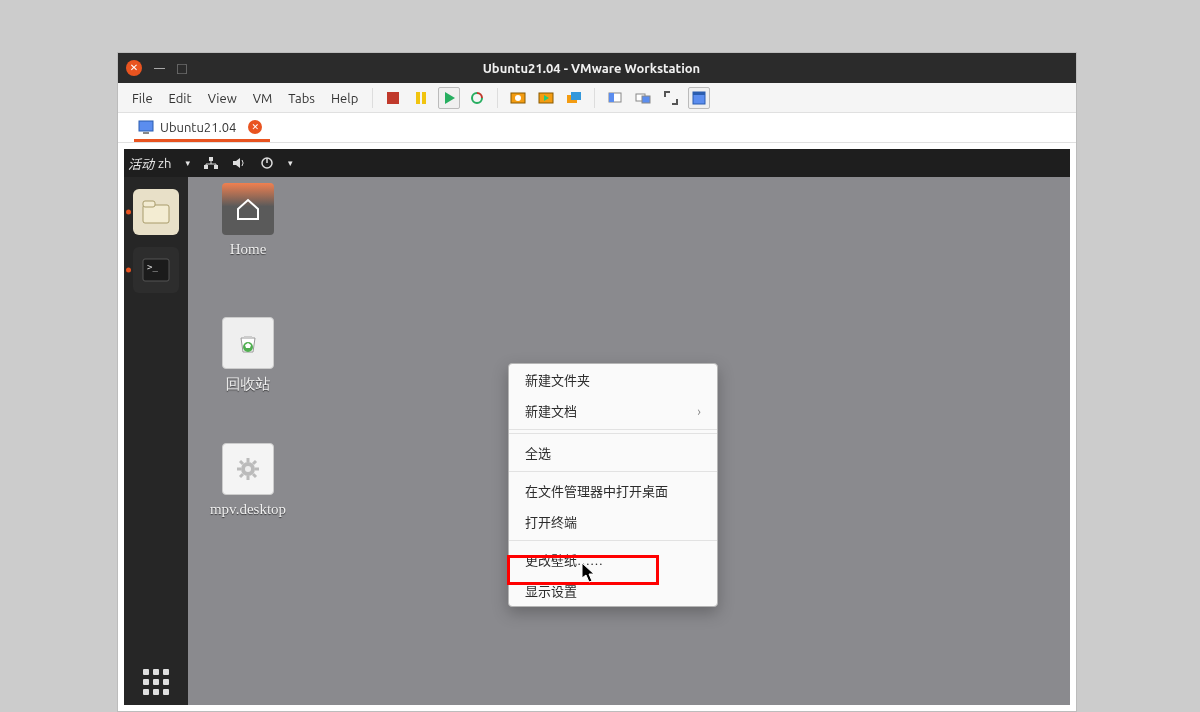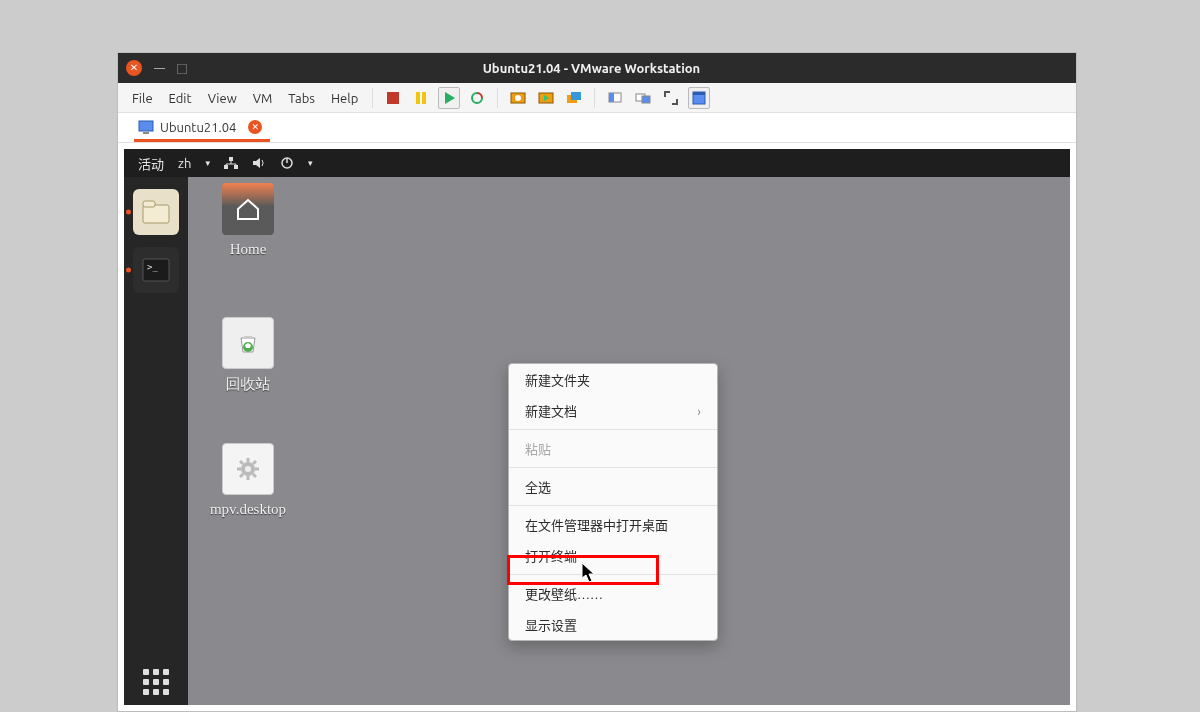--- a/index.html
+++ b/index.html
@@ -16,21 +16,21 @@
   .tb-icon{width:22px;height:22px;margin:0 3px;display:flex;align-items:center;justify-content:center;border:1px solid transparent;border-radius:2px;}
   .tb-icon.boxed{border-color:#bbb;background:#f0f0f0;}
   .tb-icon svg{display:block;}
   .tabbar{height:30px;background:#fff;display:flex;align-items:flex-end;border-bottom:1px solid #e0e0e0;padding-left:16px;}
   .tab{display:flex;align-items:center;gap:6px;padding:4px 8px 4px 4px;border-bottom:3px solid #e95420;color:#333;}
   .tab .tab-close{width:14px;height:14px;border-radius:50%;background:#e95420;color:#fff;font-size:9px;display:flex;align-items:center;justify-content:center;margin-left:6px;}
   .vm-area{position:relative;height:calc(100% - 90px);background:#fff;padding:6px;}
   .guest{position:relative;width:100%;height:100%;background:#8a8a8e;}
   
   .gnome-top{height:28px;background:#1e1e1e;color:#e6e6e6;display:flex;align-items:center;font-size:13px;}
-  .gnome-top .activities{padding:0 14px;}
+  .gnome-top .activities{padding:0 4px;font-style:italic;}
   .gnome-top .clock{flex:1;text-align:center;letter-spacing:1px;}
   .gnome-top .tray{display:flex;align-items:center;gap:14px;padding-right:14px;}
   
   .dock{position:absolute;left:0;top:28px;bottom:0;width:64px;background:rgba(20,20,20,0.85);padding-top:6px;display:flex;flex-direction:column;align-items:center;}
   .dock .dock-item{width:46px;height:46px;margin:6px 0;border-radius:6px;background:#3a3a3a;display:flex;align-items:center;justify-content:center;position:relative;}
   .dock .dock-item.active::before{content:"";position:absolute;left:-7px;top:50%;transform:translateY(-50%);width:5px;height:5px;border-radius:50%;background:#e95420;}
   .dock .apps-btn{position:absolute;bottom:10px;left:0;right:0;display:flex;justify-content:center;}
   .apps-grid{width:26px;height:26px;display:grid;grid-template-columns:repeat(3,6px);grid-template-rows:repeat(3,6px);gap:4px;}
   .apps-grid span{background:#e0e0e0;border-radius:1px;}
   
@@ -244,23 +244,20 @@
 
         <div class="ctx" style="left:320px;top:186px;">
           <div class="mi">
               <span>新建文件夹</span>
             </div>
           <div class="mi">
               <span>新建文档</span>
               <span class="submenu-ind">›</span>
             </div>
           <div class="msep"></div>
-          <div class="mi disabled">
-              <span>粘贴</span>
-            </div>
           <div class="msep"></div>
           <div class="mi">
               <span>全选</span>
             </div>
           <div class="msep"></div>
           <div class="mi">
               <span>在文件管理器中打开桌面</span>
             </div>
           <div class="mi">
               <span>打开终端</span>

